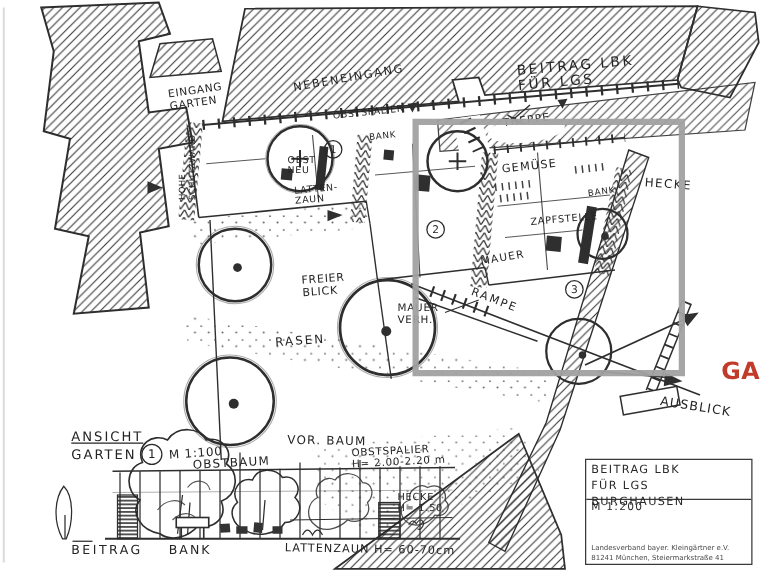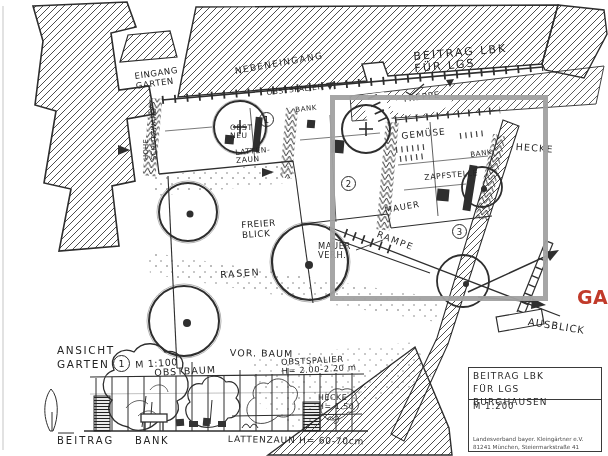--- a/index.html
+++ b/index.html
@@ -40,21 +40,21 @@
   #L-zapfstelle{left:424px;top:174px;transform:rotate(-5deg);font-size:7.8px;}
   #L-mauer{left:384px;top:206px;transform:rotate(-10deg);font-size:8.5px;letter-spacing:1px;}
   #L-bank3{left:470px;top:152px;transform:rotate(-8deg);font-size:7px;}
   #L-hecke-plan{left:516px;top:142px;transform:rotate(4deg);font-size:9.5px;letter-spacing:1.2px;}
   #L-freierblick{left:241px;top:221px;transform:rotate(-4deg);font-size:8.8px;}
   #L-mauerverh{left:318px;top:242px;font-size:8.3px;}
   #L-rampe{left:379px;top:229px;transform:rotate(21deg);font-size:9px;letter-spacing:1.6px;}
   #L-rasen{left:220px;top:270px;transform:rotate(-4deg);font-size:9.5px;letter-spacing:1.6px;}
   #L-vorbaum{left:230px;top:348px;transform:rotate(1deg);font-size:9.5px;letter-spacing:1px;}
   #L-ausblick{left:529px;top:316px;transform:rotate(9deg);font-size:10px;letter-spacing:1px;}
-  #L-ansicht{left:57px;top:345px;font-size:10.5px;letter-spacing:1.6px;}
+  #L-ansicht{left:57px;top:345px;font-size:10.5px;letter-spacing:1.6px;text-decoration:underline;}
   #L-garten{left:57px;top:359px;font-size:10.5px;letter-spacing:1.6px;}
   #L-scale100{left:135px;top:360px;transform:rotate(-4deg);font-size:9.5px;}
   #L-obstbaum{left:154px;top:368px;transform:rotate(-3deg);font-size:9.5px;letter-spacing:1px;}
   #L-obstspalier-elev{left:281px;top:358px;transform:rotate(-3deg);font-size:8.3px;}
   #L-hecke-elev{left:318px;top:394px;font-size:7.8px;}
   #L-stauden{left:57px;top:435px;font-size:10px;letter-spacing:2px;}
   #L-bank-elev{left:135px;top:435px;font-size:10px;letter-spacing:1.6px;}
   #L-lattenzaun-elev{left:228px;top:434px;transform:rotate(1deg);font-size:9px;letter-spacing:.8px;}
   #C-p1{left:259px;top:112px;}
   #C-p2{left:341px;top:176px;}

